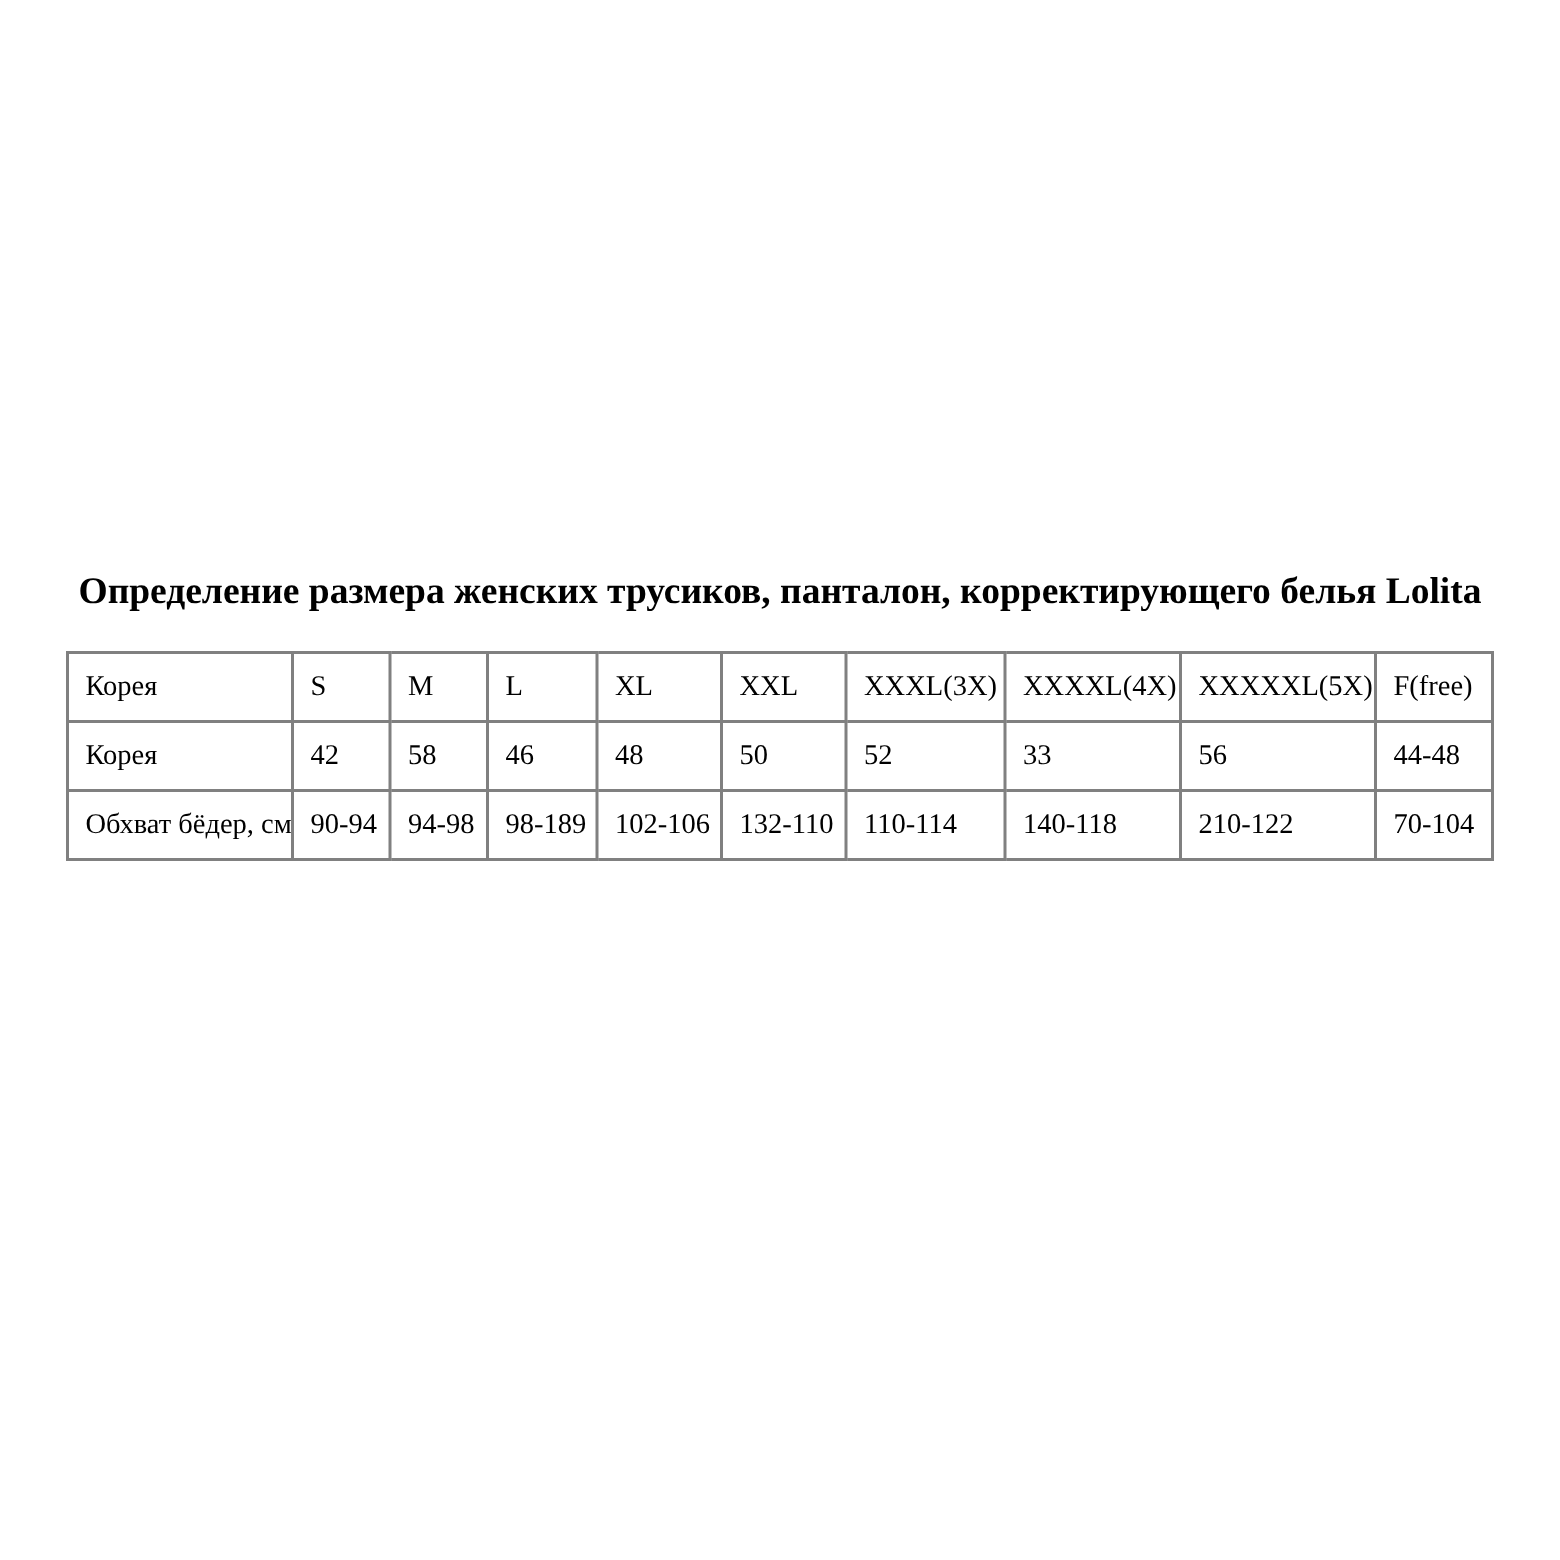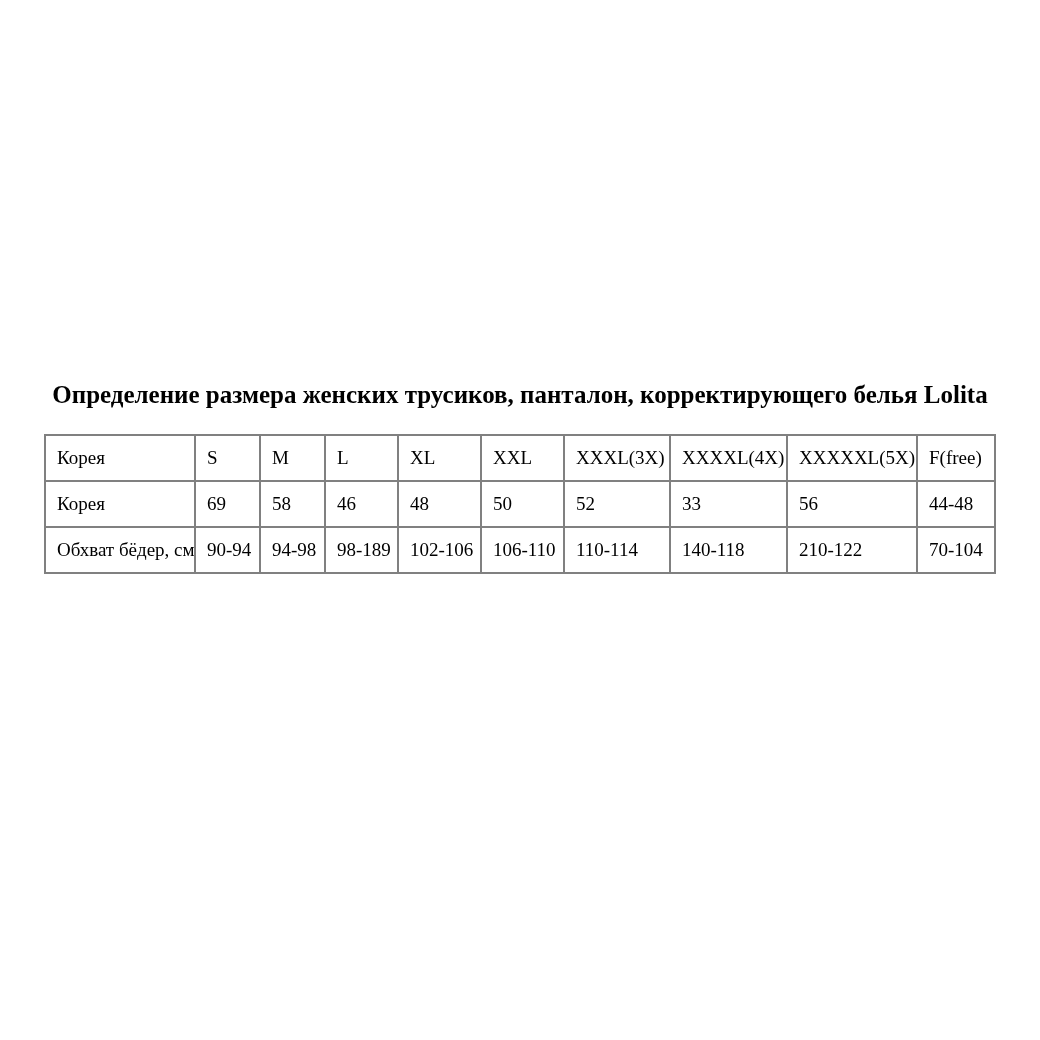--- a/index.html
+++ b/index.html
@@ -80,37 +80,37 @@
           <td>L</td>
           <td>XL</td>
           <td>XXL</td>
           <td>XXXL(3X)</td>
           <td>XXXXL(4X)</td>
           <td>XXXXXL(5X)</td>
           <td>F(free)</td>
         </tr>
         <tr>
           <td>Корея</td>
-          <td>69</td>
+          <td>42</td>
           <td>58</td>
           <td>46</td>
           <td>48</td>
           <td>50</td>
           <td>52</td>
           <td>33</td>
           <td>56</td>
           <td>44-48</td>
         </tr>
         <tr>
           <td>Обхват бёдер, см</td>
           <td>90-94</td>
           <td>94-98</td>
           <td>98-189</td>
           <td>102-106</td>
-          <td>106-110</td>
+          <td>132-110</td>
           <td>110-114</td>
           <td>140-118</td>
           <td>210-122</td>
           <td>70-104</td>
         </tr>
       </tbody>
     </table>
 
   </div>
 </div>

